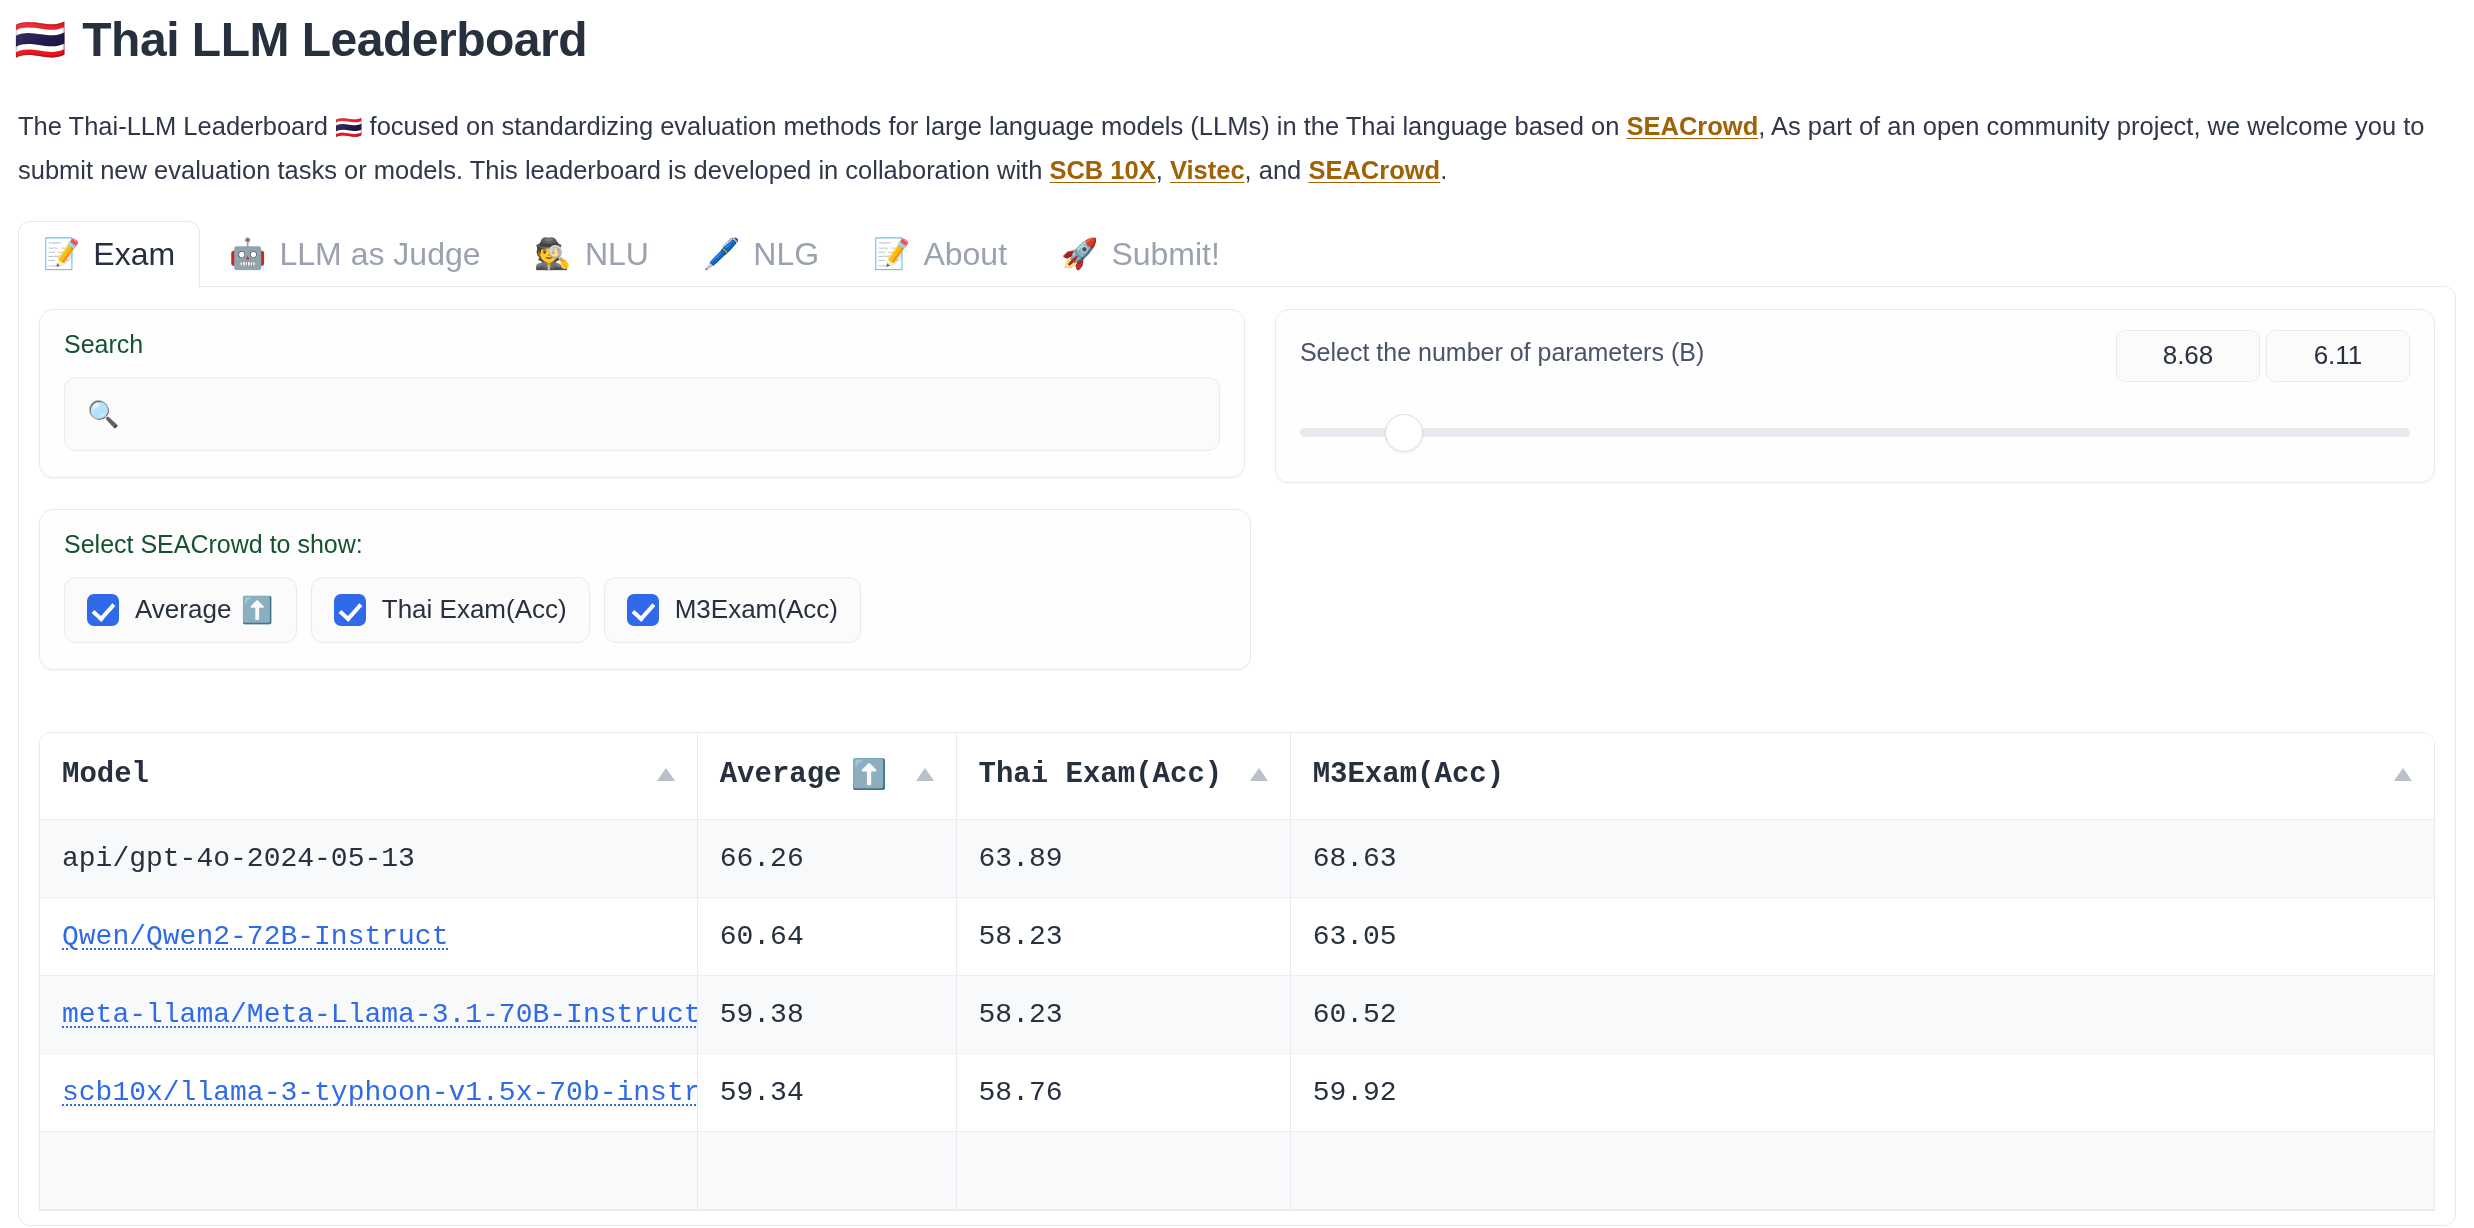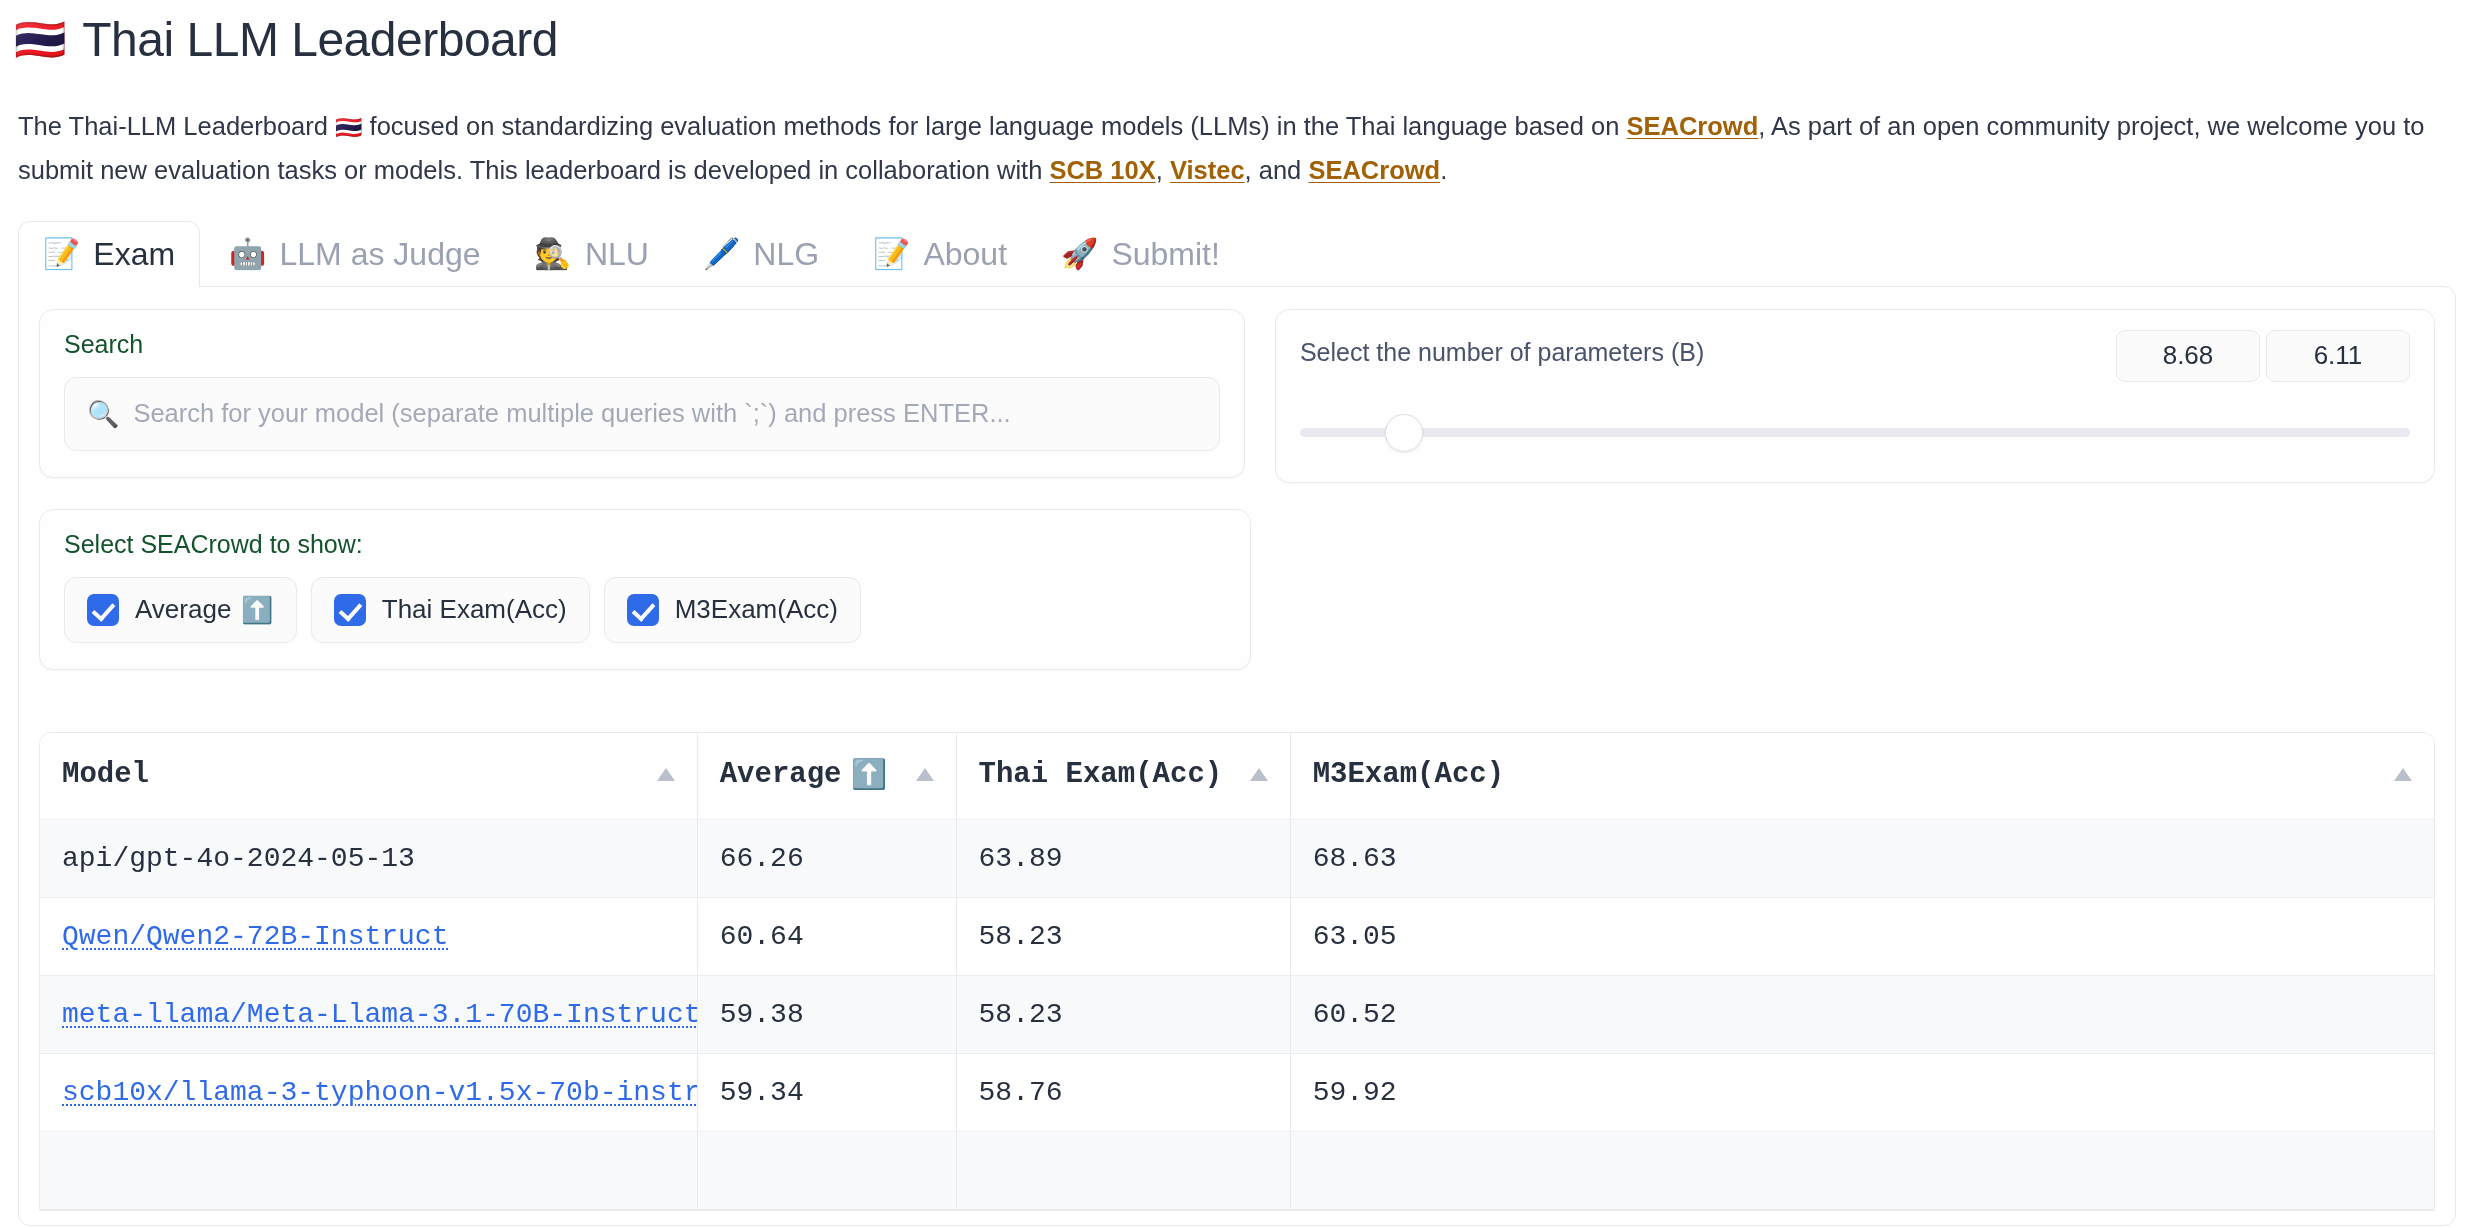--- a/index.html
+++ b/index.html
@@ -24,21 +24,21 @@
     gap: 16px;
     padding: 14px 0 0 14px;
   }
   .flag-emoji {
     font-size: 42px;
     line-height: 1;
     display: inline-block;
   }
   .page-title {
     font-size: 48px;
-    font-weight: normal;
+    font-weight: bold;
     color: #27303f;
     letter-spacing: -0.5px;
     line-height: 1.1;
     white-space: nowrap;
     text-align: center;
   }
 
   
   .intro {
     margin: 38px 20px 0 18px;
@@ -349,21 +349,20 @@
     </div>
 
     <div class="tab-panel">
 
       <div class="controls-row">
 
         <div class="card search-card">
           <div class="card-label">Search</div>
           <div class="search-input-box">
             <span class="search-glyph">🔍</span>
-            <span class="search-placeholder">Search for your model (separate multiple queries with `;`) and press ENTER...</span>
           </div>
         </div>
 
         <div class="card param-card">
           <div class="param-head">
             <div class="param-label">Select the number of parameters (B)</div>
             <div class="num-boxes">
               <div class="num-box">8.68</div>
               <div class="num-box">6.11</div>
             </div>

